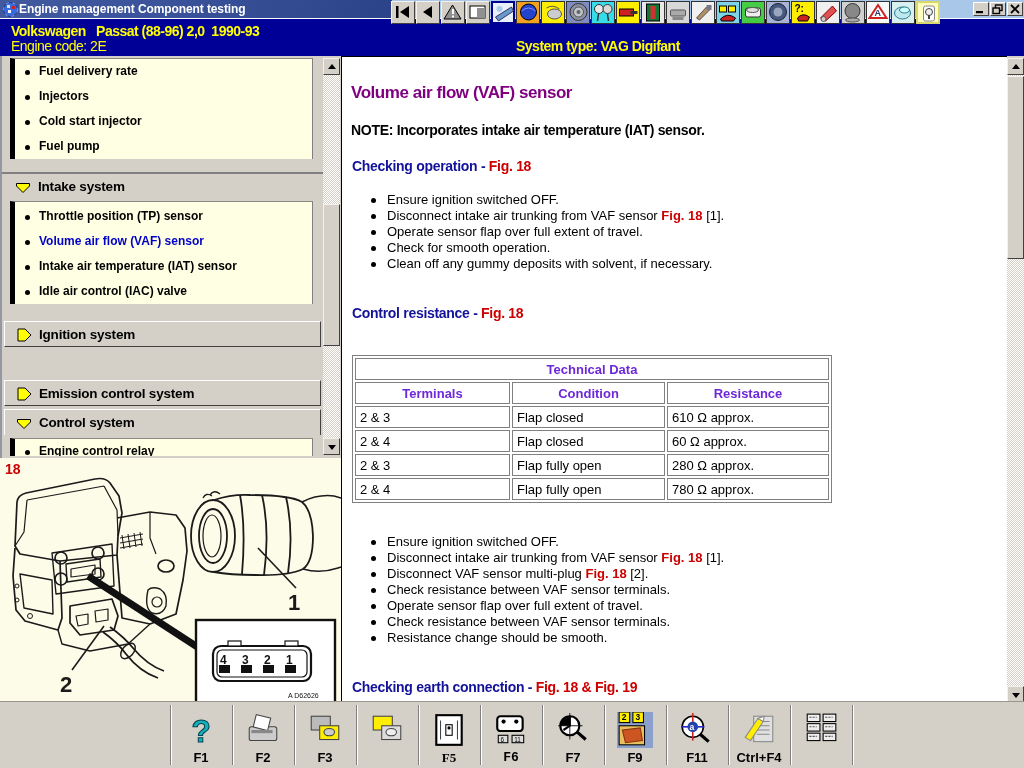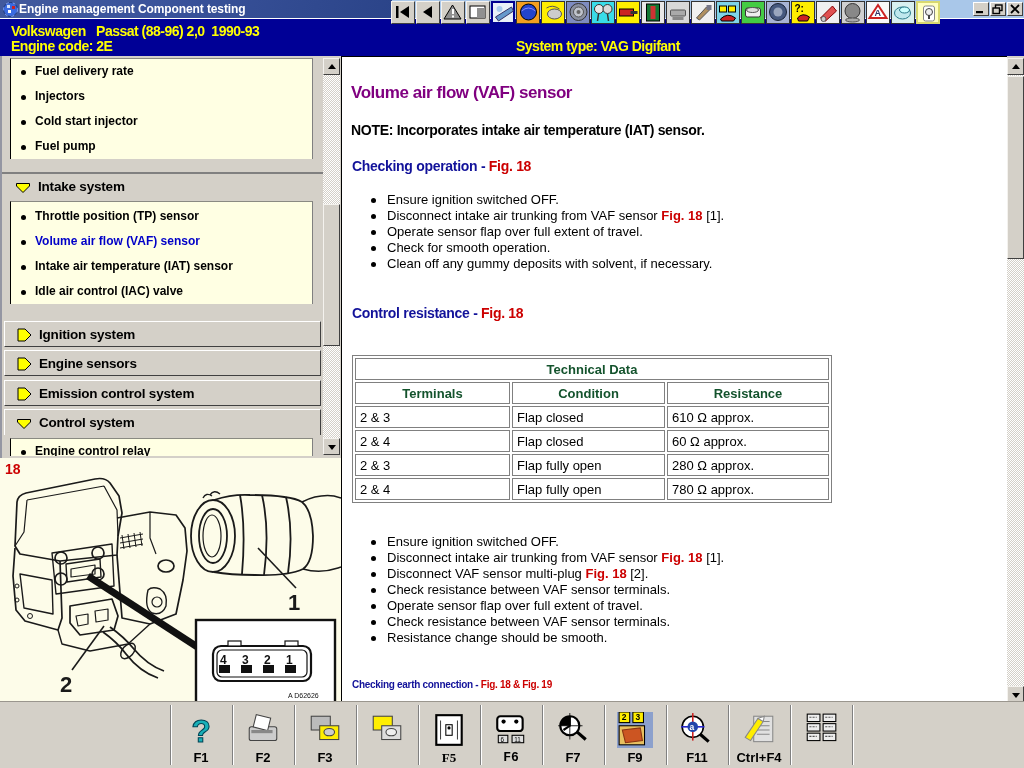--- a/index.html
+++ b/index.html
@@ -8,34 +8,34 @@
   .abs { position:absolute; }
 
   
   #titlebar { left:0; top:0; width:1024px; height:19px; background:#a9c7e9; }
   #titlegrad { left:0; top:0; width:392px; height:18px;
     background:linear-gradient(110deg,#41599e 0%,#3a539b 40%,#2b4489 100%); }
   #titletext { left:19px; top:2px; color:#fff; font-weight:bold; font-size:12px; letter-spacing:-0.1px; white-space:nowrap; }
   #whiteline { left:0; top:18px; width:1024px; height:1px; background:#fff; }
   #infostrip { left:0; top:19px; width:1024px; height:37px; background:#000096; }
   #info1 { left:11px; top:4px; color:#ffff00; font-weight:bold; font-size:14px; letter-spacing:-0.5px; }
-  #info2 { left:11px; top:19px; color:#ffff00; font-weight:bold; font-size:14px; letter-spacing:-0.5px; }
+  #info2 { left:11px; top:19px; color:#ffff00; font-weight:normal; font-size:14px; letter-spacing:-0.5px; }
   #info3 { left:516px; top:19px; color:#ffff00; font-weight:bold; font-size:14px; letter-spacing:-0.5px; }
 
   
   .winbtn { position:absolute; top:2px; width:16px; height:14px; background:#d4d0c8;
     border-top:1px solid #fff; border-left:1px solid #fff; border-right:1px solid #404040; border-bottom:1px solid #404040;
     font-size:10px; font-weight:bold; text-align:center; line-height:12px; }
 
   
   .ticon { position:absolute; top:1px; width:24px; height:23px; }
 
   
   #leftpanel { left:0; top:56px; width:341px; height:402px; background:#d4d0c8; border-left:2px solid #9496a2; }
-  .listbox { position:absolute; left:8px; width:303px; background:#ffffe3; border-top:1px solid #8a8a82; border-left:1px solid #000000; border-right:1px solid #808080; overflow:hidden; }
+  .listbox { position:absolute; left:8px; width:303px; background:#ffffe3; border-top:1px solid #8a8a82; border-left:5px solid #000000; border-right:1px solid #808080; overflow:hidden; }
   .li { position:relative; padding-left:24px; color:#000; font-weight:bold; font-size:12px; height:25px; line-height:25px; white-space:nowrap; }
   .li::before { content:""; position:absolute; left:10px; top:11px; width:5px; height:5px; border-radius:50%; background:#000; }
   .li.sel { color:#0000c8; }
   .secbar { position:absolute; left:2px; width:317px; height:26px; background:#d4d0c8; letter-spacing:-0.2px;
     border-top:1px solid #fff; border-left:1px solid #fff; border-bottom:1px solid #404040; border-right:1px solid #404040;
     font-weight:bold; font-size:13.5px; line-height:25px; color:#000; }
   .secbar .txt { position:absolute; left:34px; top:0; }
   .arrow { position:absolute; left:11px; top:6px; width:16px; height:14px; }
 
   
@@ -57,21 +57,21 @@
   #content { left:341px; top:56px; width:666px; height:646px; background:#fff; border-left:1px solid #000; border-top:1px solid #000; }
   #rsb { left:1007px; top:56px; width:17px; height:646px; }
   .purple { color:#800080; }
   .navy { color:#12129a; }
   .red { color:#cc0000; }
   h1 { font-size:17px; font-weight:bold; letter-spacing:-0.45px; }
   .bull { position:relative; padding-left:45px; font-size:13px; line-height:16px; color:#000; }
   .bull::before { content:""; position:absolute; left:29px; top:6px; width:5px; height:5px; border-radius:50%; background:#000; }
   table { border-collapse:separate; border-spacing:2px; background:#fff; border:1px solid #808080; }
   td { border:1px solid #808080; font-size:13px; padding:1px 4px; height:22px; }
-  td.hd { text-align:center; font-weight:bold; color:#14532d; }
+  td.hd { text-align:center; font-weight:bold; color:#6d28d9; }
 
   
   #bottombar { left:0; top:701px; width:1024px; height:67px; background:#d4d0c8; border-top:1px solid #9a968e; }
   .bdiv { position:absolute; top:3px; width:2px; height:60px; border-left:1px solid #808080; border-right:1px solid #fff; }
   .blabel { position:absolute; top:48px; width:62px; text-align:center; font-weight:bold; font-size:13px; color:#000; }
   .bicon { position:absolute; top:10px; width:36px; height:36px; }
 </style>
 </head>
 <body>
 
@@ -217,26 +217,20 @@
     <div class="li sel">Volume air flow (VAF) sensor</div>
     <div class="li">Intake air temperature (IAT) sensor</div>
     <div class="li">Idle air control (IAC) valve</div>
   </div>
 
   <div class="secbar" style="top:265px;">
     <svg class="arrow" viewBox="0 0 16 14">
         <path d="M2 1 L9 1 L15 7 L9 13 L2 13 Z" fill="#ffff00" stroke="#000"></path>
       </svg>
     <div class="txt">Ignition system</div>
-  </div>
-  <div class="secbar" style="top:294px;">
-    <svg class="arrow" viewBox="0 0 16 14">
-        <path d="M2 1 L9 1 L15 7 L9 13 L2 13 Z" fill="#ffff00" stroke="#000"></path>
-      </svg>
-    <div class="txt">Engine sensors</div>
   </div>
   <div class="secbar" style="top:324px;">
     <svg class="arrow" viewBox="0 0 16 14">
         <path d="M2 1 L9 1 L15 7 L9 13 L2 13 Z" fill="#ffff00" stroke="#000"></path>
       </svg>
     <div class="txt">Emission control system</div>
   </div>
   <div class="secbar" style="top:353px; border-bottom:none;">
     <svg class="arrow" viewBox="0 0 16 14">
         <path d="M1.5 3.5 L14.5 3.5 L14.5 6 L8 12.5 L1.5 6 Z" fill="#ffff00" stroke="#000"></path>
@@ -371,21 +365,21 @@
 
   <div style="position:absolute; left:0px; top:477px; width:660px;">
     <div class="bull">Ensure ignition switched OFF.</div>
     <div class="bull">Disconnect intake air trunking from VAF sensor <b class="red">Fig. 18</b> [1].</div>
     <div class="bull">Disconnect VAF sensor multi-plug <b class="red">Fig. 18</b> [2].</div>
     <div class="bull">Check resistance between VAF sensor terminals.</div>
     <div class="bull">Operate sensor flap over full extent of travel.</div>
     <div class="bull">Check resistance between VAF sensor terminals.</div>
     <div class="bull">Resistance change should be smooth.</div>
   </div>
-  <div style="position:absolute; left:10px; top:622px; font-size:10px; font-weight:bold; letter-spacing:-0.3px;"><span class="navy">Checking earth connection</span> <span class="navy">-</span> <span class="red">Fig. 18 &amp; Fig. 19</span></div>
+  <div style="position:absolute; left:10px; top:622px; font-size:14px; font-weight:bold; letter-spacing:-0.3px;"><span class="navy">Checking earth connection</span> <span class="navy">-</span> <span class="red">Fig. 18 &amp; Fig. 19</span></div>
 </div>
 
 <div id="rsb" class="abs">
   <div class="sbtrack" style="left:0; top:2px; width:17px; height:644px;"></div>
   <div class="sbbtn" style="left:0; top:2px; width:17px; height:17px;">
     <div class="tri" style="left:4px; top:5px; border-left:4px solid transparent; border-right:4px solid transparent; border-bottom:5px solid #000;"></div>
   </div>
   <div class="sbthumb" style="left:0; top:20px; width:17px; height:183px;"></div>
   <div class="sbbtn" style="left:0; top:630px; width:17px; height:17px;">
     <div class="tri" style="left:4px; top:6px; border-left:4px solid transparent; border-right:4px solid transparent; border-top:5px solid #000;"></div>

